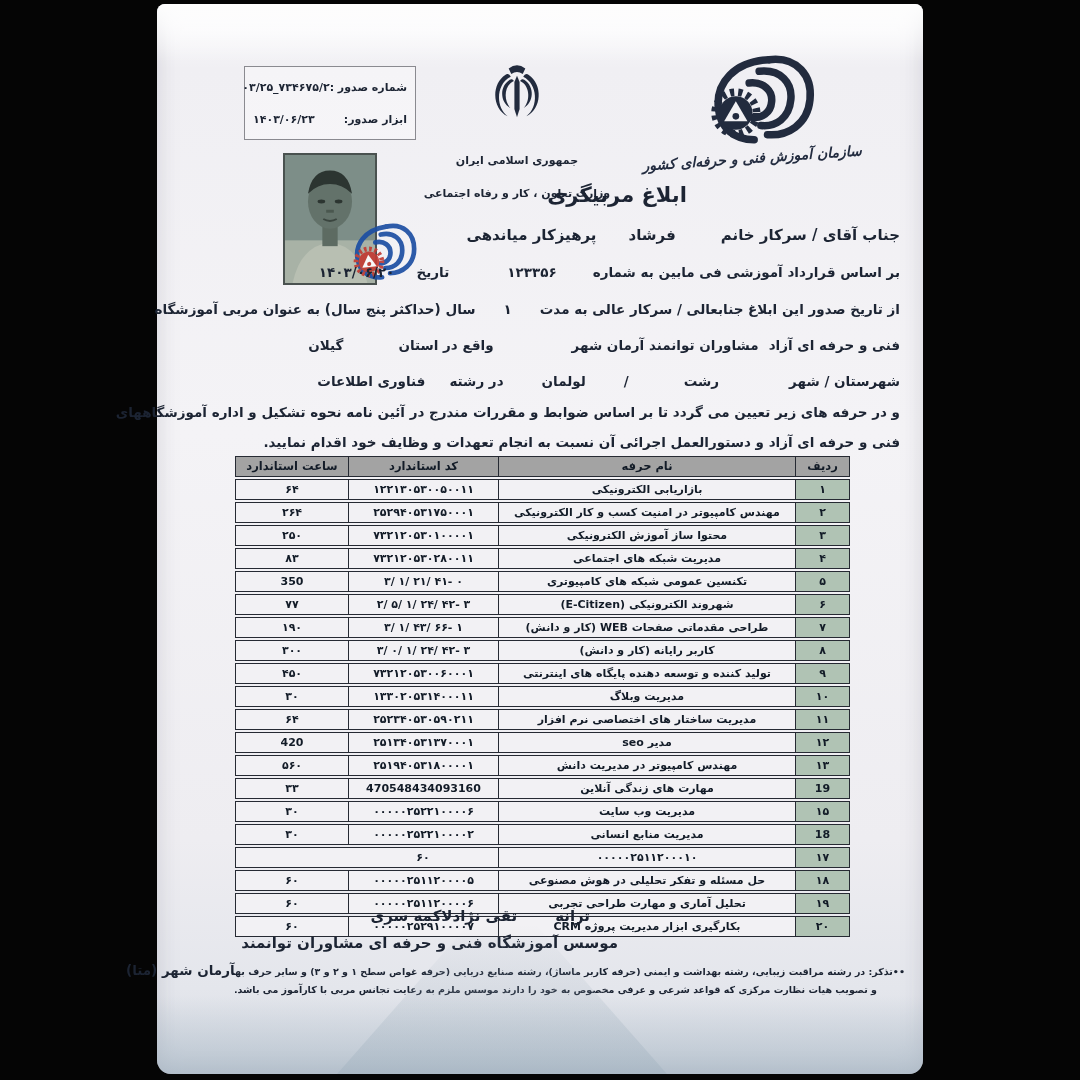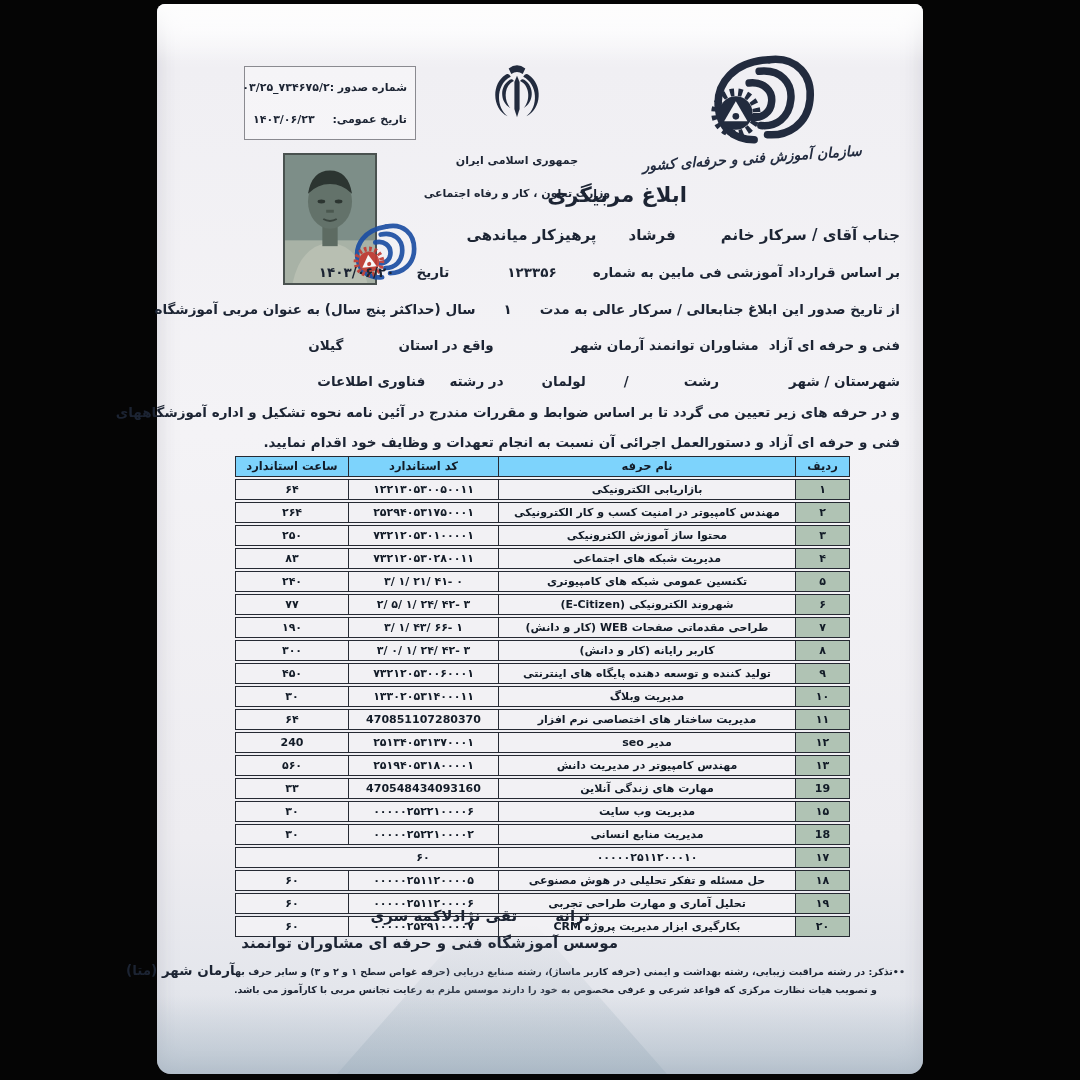--- a/index.html
+++ b/index.html
@@ -68,21 +68,21 @@
     border:1.4px solid #262a33;margin-bottom:2px;background:#f2f1f4;
   }
   .trow.head{background:#b6c8ba;}
   .tcell{
     padding:2px 4px;font-size:11px;font-weight:bold;text-align:center;
     border-left:1.3px solid #262a33;color:#121b27;line-height:15px;
     overflow:hidden;white-space:nowrap;
   }
   .tcell:last-child{border-left:none;}
   .trow .c-no{background:#b0c3b4;}
-  .trow.head .tcell{background:#7dd3fc;font-size:11.5px;}
+  .trow.head .tcell{background:#a3a3a3;font-size:11.5px;}
   .c-code,.c-hours{direction:ltr;}
 
   
   .signer{right:333px;top:903px;font-size:15px;font-weight:bold;white-space:nowrap;}
   .founder{right:305px;top:930px;font-size:15px;font-weight:bold;white-space:nowrap;}
   .note1{right:18px;top:958px;font-size:9.5px;font-weight:bold;white-space:nowrap;}
   .note1 .note-bold{font-size:13.5px;}
   .note2{left:160px;top:980px;width:560px;text-align:center;font-size:9.5px;font-weight:bold;white-space:nowrap;}
 </style>
 </head>
@@ -90,21 +90,21 @@
 
 <div class="page">
   <div class="glare"></div>
 
   <div class="abs issue-box">
     <div class="issue-row">
       <span>شماره صدور :</span>
       <span class="issue-val">۰۳/۲۵_۷۳۴۶۷۵/۲</span>
     </div>
     <div class="issue-row">
-      <span>تاریخ عمومی:</span>
+      <span>ابزار صدور:</span>
       <span class="issue-val">۱۴۰۳/۰۶/۲۳</span>
     </div>
   </div>
 
   <div class="abs center-head">
     <svg width="52" height="74" viewBox="0 0 100 130" style="display:block;margin:0 auto;">
       <g fill="#222b3e">
         <path d="M34 10 q16 -12 32 0 l-5 11 q-11 -8 -22 0 z"></path>
         <path d="M50 24 l5 12 0 52 -5 16 -5 -16 0 -52 z"></path>
         <path d="M44 34 C26 42 23 70 37 86 C18 76 15 46 36 32 C39 30 42 31 44 34 z"></path>
@@ -216,21 +216,21 @@
         <div class="trow">
           <div class="tcell c-no">۴</div>
           <div class="tcell c-name">مدیریت شبکه های اجتماعی</div>
           <div class="tcell c-code">۷۳۲۱۲۰۵۳۰۲۸۰۰۱۱</div>
           <div class="tcell c-hours">۸۳</div>
         </div>
         <div class="trow">
           <div class="tcell c-no">۵</div>
           <div class="tcell c-name">تکنسین عمومی شبکه های کامپیوتری</div>
           <div class="tcell c-code">۳/ ۱/ ۲۱/ ۴۱- ۰</div>
-          <div class="tcell c-hours">۲۴۰</div>
+          <div class="tcell c-hours">350</div>
         </div>
         <div class="trow">
           <div class="tcell c-no">۶</div>
           <div class="tcell c-name">شهروند الکترونیکی (E-Citizen)</div>
           <div class="tcell c-code">۲/ ۵/ ۱/ ۲۴/ ۴۲- ۳</div>
           <div class="tcell c-hours">۷۷</div>
         </div>
         <div class="trow">
           <div class="tcell c-no">۷</div>
           <div class="tcell c-name">طراحی مقدماتی صفحات WEB (کار و دانش)</div>
@@ -251,28 +251,28 @@
         </div>
         <div class="trow">
           <div class="tcell c-no">۱۰</div>
           <div class="tcell c-name">مدیریت وبلاگ</div>
           <div class="tcell c-code">۱۳۳۰۲۰۵۳۱۴۰۰۰۱۱</div>
           <div class="tcell c-hours">۳۰</div>
         </div>
         <div class="trow">
           <div class="tcell c-no">۱۱</div>
           <div class="tcell c-name">مدیریت ساختار های اختصاصی نرم افزار</div>
-          <div class="tcell c-code">470851107280370</div>
+          <div class="tcell c-code">۲۵۲۳۴۰۵۳۰۵۹۰۲۱۱</div>
           <div class="tcell c-hours">۶۴</div>
         </div>
         <div class="trow">
           <div class="tcell c-no">۱۲</div>
           <div class="tcell c-name">مدیر seo</div>
           <div class="tcell c-code">۲۵۱۳۴۰۵۳۱۳۷۰۰۰۱</div>
-          <div class="tcell c-hours">240</div>
+          <div class="tcell c-hours">420</div>
         </div>
         <div class="trow">
           <div class="tcell c-no">۱۳</div>
           <div class="tcell c-name">مهندس کامپیوتر در مدیریت دانش</div>
           <div class="tcell c-code">۲۵۱۹۴۰۵۳۱۸۰۰۰۰۱</div>
           <div class="tcell c-hours">۵۶۰</div>
         </div>
         <div class="trow">
           <div class="tcell c-no">19</div>
           <div class="tcell c-name">مهارت های زندگی آنلاین</div>

